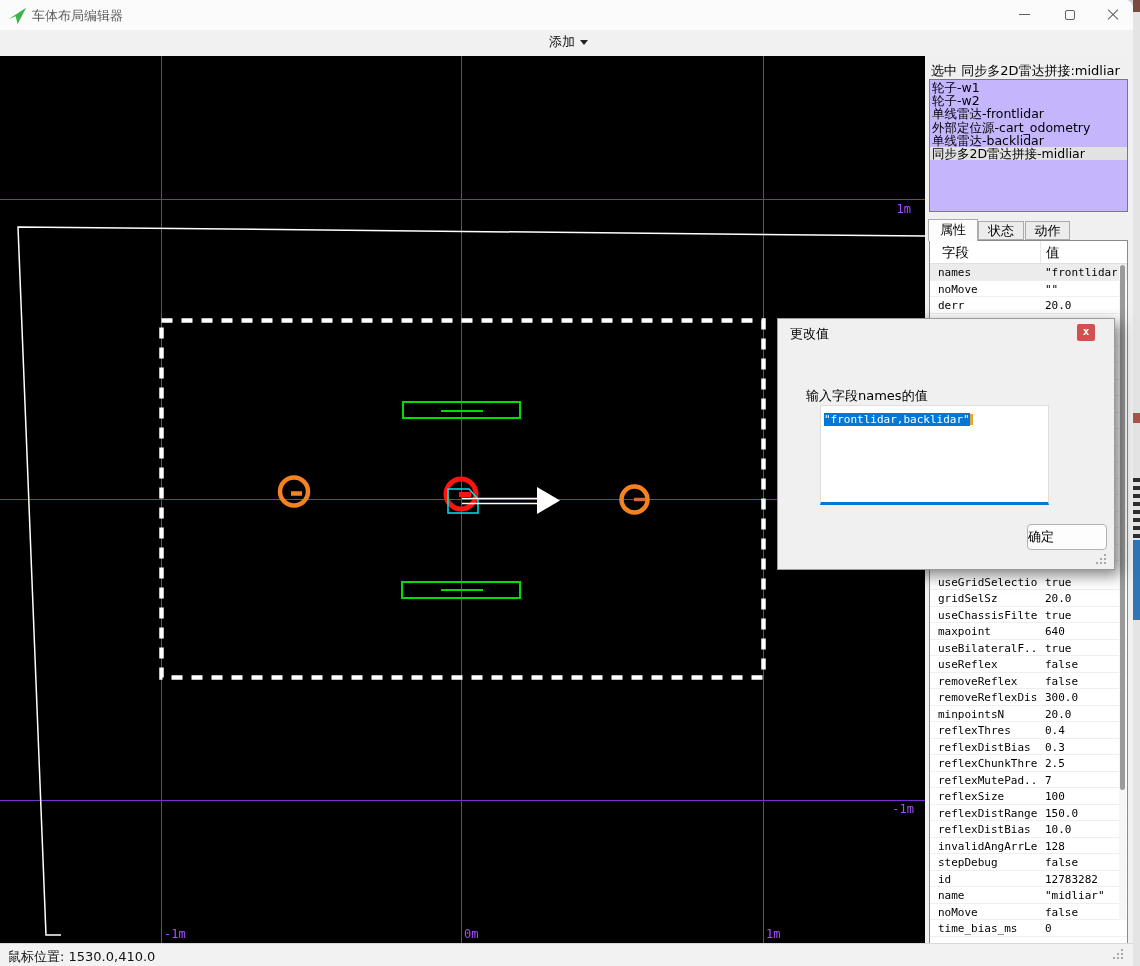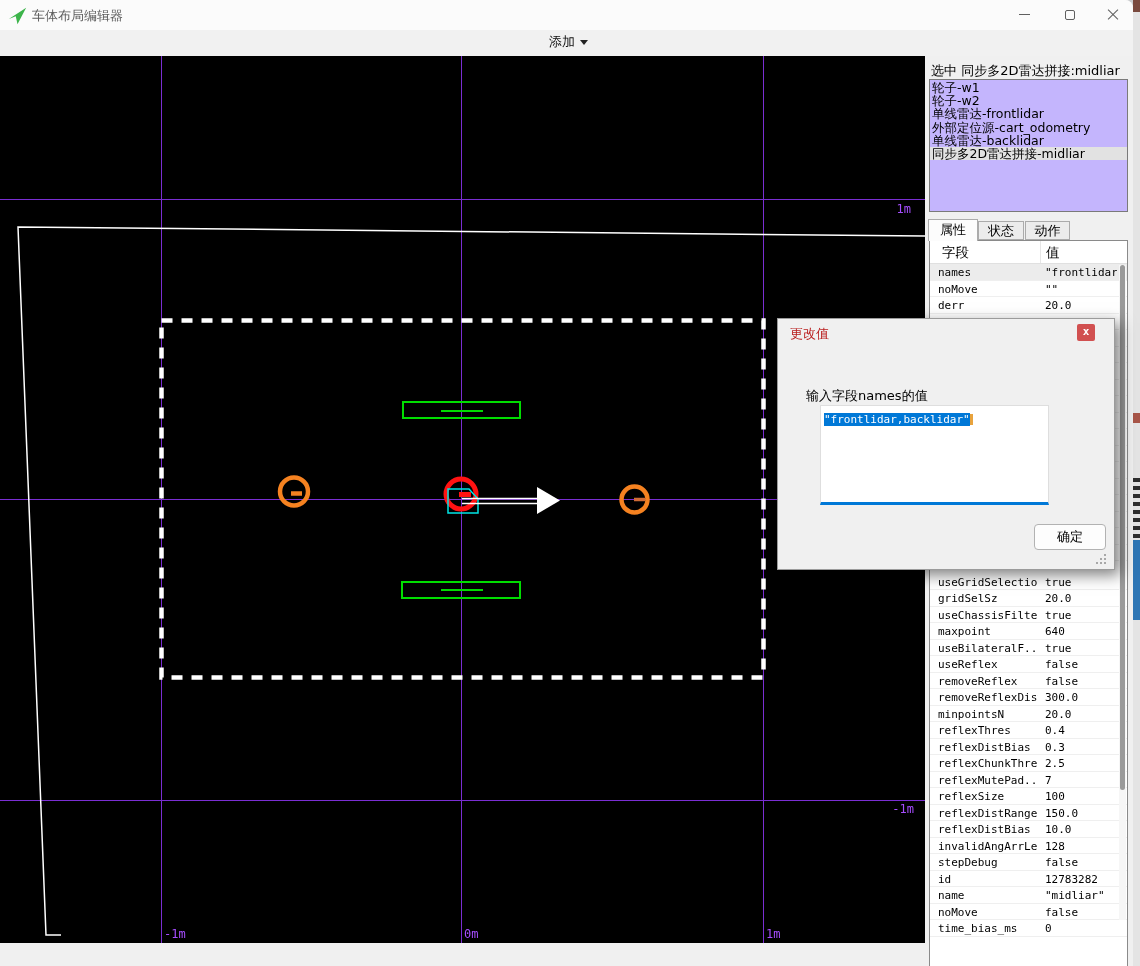--- a/index.html
+++ b/index.html
@@ -78,32 +78,32 @@
   #desktop-strip { position:absolute; left:1133px; top:0; width:7px; height:966px; background:#e4e4e4; }
   .strip-top { position:absolute; left:0; top:0; width:7px; height:12px; background:#7a4a3e; }
   .strip-red { position:absolute; left:0; top:413px; width:7px; height:10px; background:#a85548; }
   .strip-dark { position:absolute; left:0; top:478px; width:7px; height:62px;
     background:repeating-linear-gradient(to bottom,#2e2e2e 0 4px,#e4e4e4 4px 8px); }
   .strip-blue { position:absolute; left:0; top:540px; width:7px; height:80px; background:#2e76b5; }
 
   
   #dialog { position:absolute; left:777px; top:318px; width:338px; height:252px; background:#f0f0f0;
     border:1px solid #9b9b9b; box-shadow:5px 5px 14px rgba(0,0,0,.5); z-index:50; }
-  #dialog-title { position:absolute; left:12px; top:6px; font-size:13px; color:#b91c1c; }
+  #dialog-title { position:absolute; left:12px; top:6px; font-size:13px; color:#000000; }
   #dialog-close { position:absolute; right:19px; top:5px; width:18px; height:17px; background:#d15050;
     color:#fff; font-size:11px; font-weight:bold; text-align:center; line-height:16px; border-radius:2px;
     font-family:"DejaVu Sans Mono","Liberation Mono",monospace; }
   #dialog-label { position:absolute; left:28px; top:52px; font-size:13px; color:#000;margin-top:16px; }
   #dialog-textarea { position:absolute; left:42px; top:86px; width:229px; height:100px; background:#fff;
     border:1px solid #dedede; border-bottom:3px solid #0078d7; padding:2px 3px; }
   #dialog-selection { display:inline; background:#0078d7; color:#fff; font-size:11px;
     font-family:"DejaVu Sans Mono","Liberation Mono",monospace; }
   #dialog-caret { display:inline-block; width:3px; height:11px; background:#e8a33d; vertical-align:-2px; }
-  #dialog-ok { position:absolute; left:256px; top:205px; width:72px; height:26px; background:#fdfdfd;
-    border:1px solid #b2b2b2; border-radius:4px; font-size:13px; text-align:center; line-height:24px; color:#000; }
+  #dialog-ok { position:absolute; left:249px; top:205px; width:80px; height:26px; background:#fdfdfd;
+    border:1px solid #b2b2b2; border-radius:4px; font-size:13px; text-align:left; line-height:24px; color:#000; }
   #dialog-grip { right:8px; bottom:13px; }
 </style>
 </head>
 <body>
 
 <div id="app-window">
 
   <div id="titlebar">
     <svg id="app-icon" viewBox="0 0 22 22">
       <polygon points="1,15 21,2 11,21 9,12" fill="#3cb44a"></polygon>
@@ -321,20 +321,24 @@
         </div>
       <div id="vscrollbar">
           <div id="vscroll-thumb"></div>
         </div>
       <div id="hscrollbar">
           <div id="hscroll-thumb"></div>
         </div>
     </div>
   </div>
 
+  <div id="statusbar">
+    <span id="status-text">鼠标位置: 1530.0,410.0</span>
+    <span id="status-grip" class="sizegrip"></span>
+  </div>
 </div>
 
 <div id="desktop-strip">
   <span class="strip-top"></span>
   <span class="strip-red"></span>
   <span class="strip-dark"></span>
   <span class="strip-blue"></span>
 </div>
 
 <div id="dialog">

